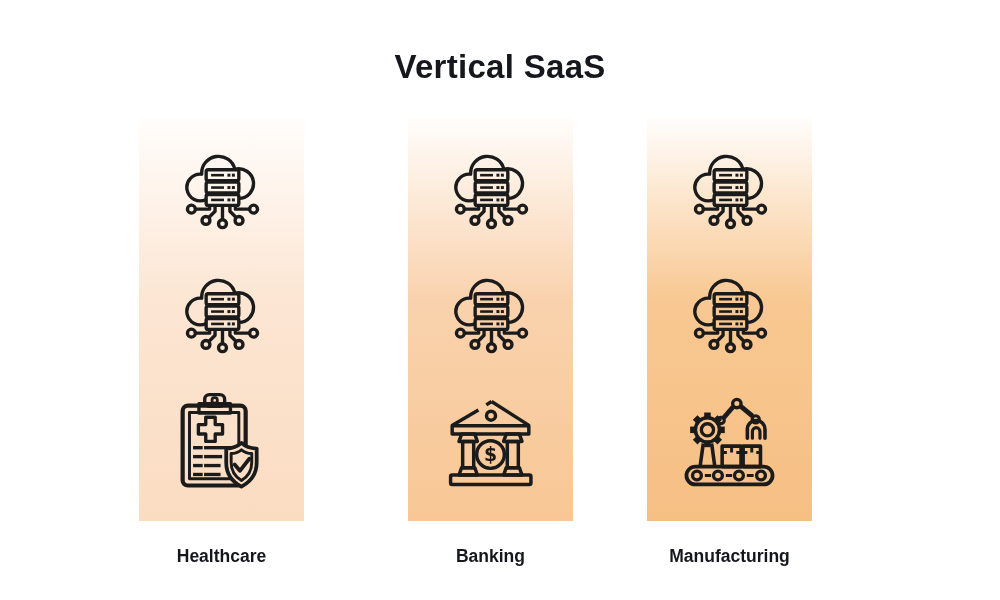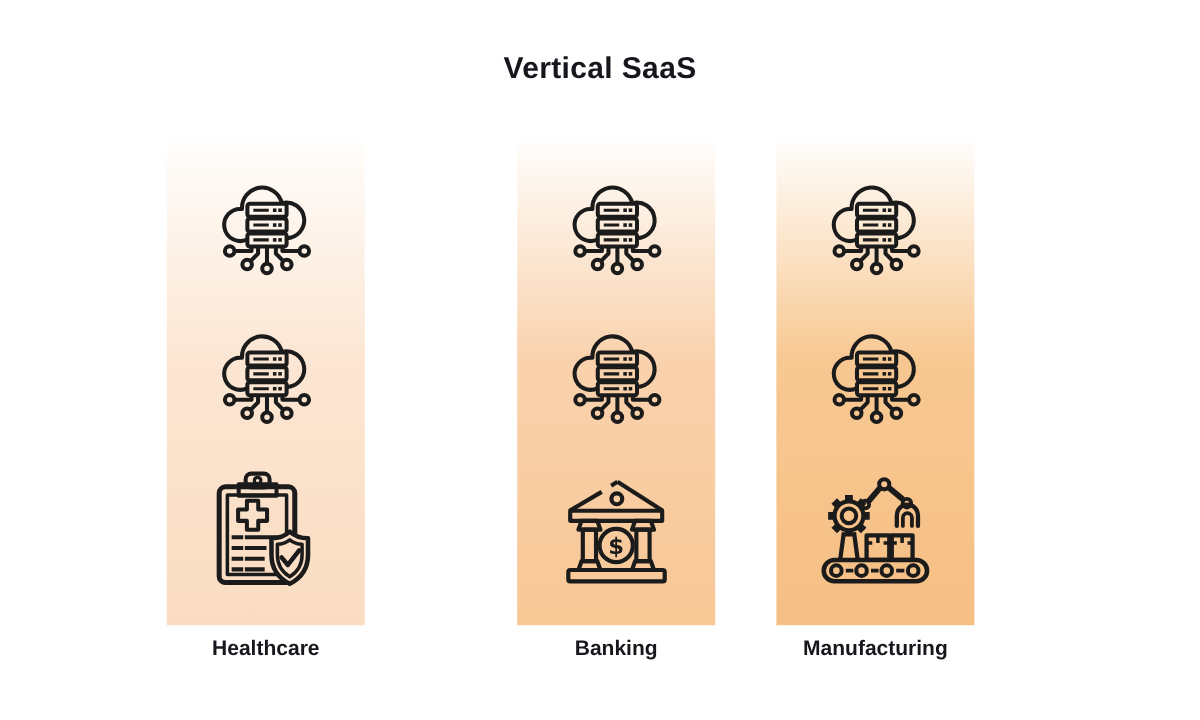--- a/index.html
+++ b/index.html
@@ -2,34 +2,34 @@
 <html><head>
 <meta charset="utf-8">
 <style>
   html,body{margin:0;padding:0;background:#ffffff;}
   .canvas{
     position:relative;width:1000px;height:600px;background:#ffffff;
     overflow:hidden;font-family:"Liberation Sans",sans-serif;
   }
   .title{
     position:absolute;top:26px;left:0;width:100%;text-align:center;
-    font-size:25px;font-weight:700;color:#15171c;letter-spacing:.3px;
+    font-size:33px;font-weight:700;color:#15171c;letter-spacing:.3px;
   }
   .vertical{position:absolute;top:118px;width:165px;}
   .v-0{left:139px;}
-  .v-1{left:431px;}
+  .v-1{left:408px;}
   .v-2{left:647px;}
   .panel{
     width:165px;height:403px;
     display:flex;flex-direction:column;align-items:center;justify-content:space-evenly;
   }
   .icon{width:99px;height:99px;display:block;}
   .icon-lg{width:105px;height:105px;display:block;}
   .col-label{
-    margin-top:9px;text-align:center;font-size:17.5px;font-weight:700;color:#15171c;
+    margin-top:25px;text-align:center;font-size:17.5px;font-weight:700;color:#15171c;
   }
   .defs{position:absolute;width:0;height:0;overflow:hidden;}
 </style>
 </head>
 <body>
 
 <svg class="defs" xmlns="http://www.w3.org/2000/svg" aria-hidden="true">
   <defs>
 
     <symbol id="i-cloud-server" viewBox="0 0 100 100">

